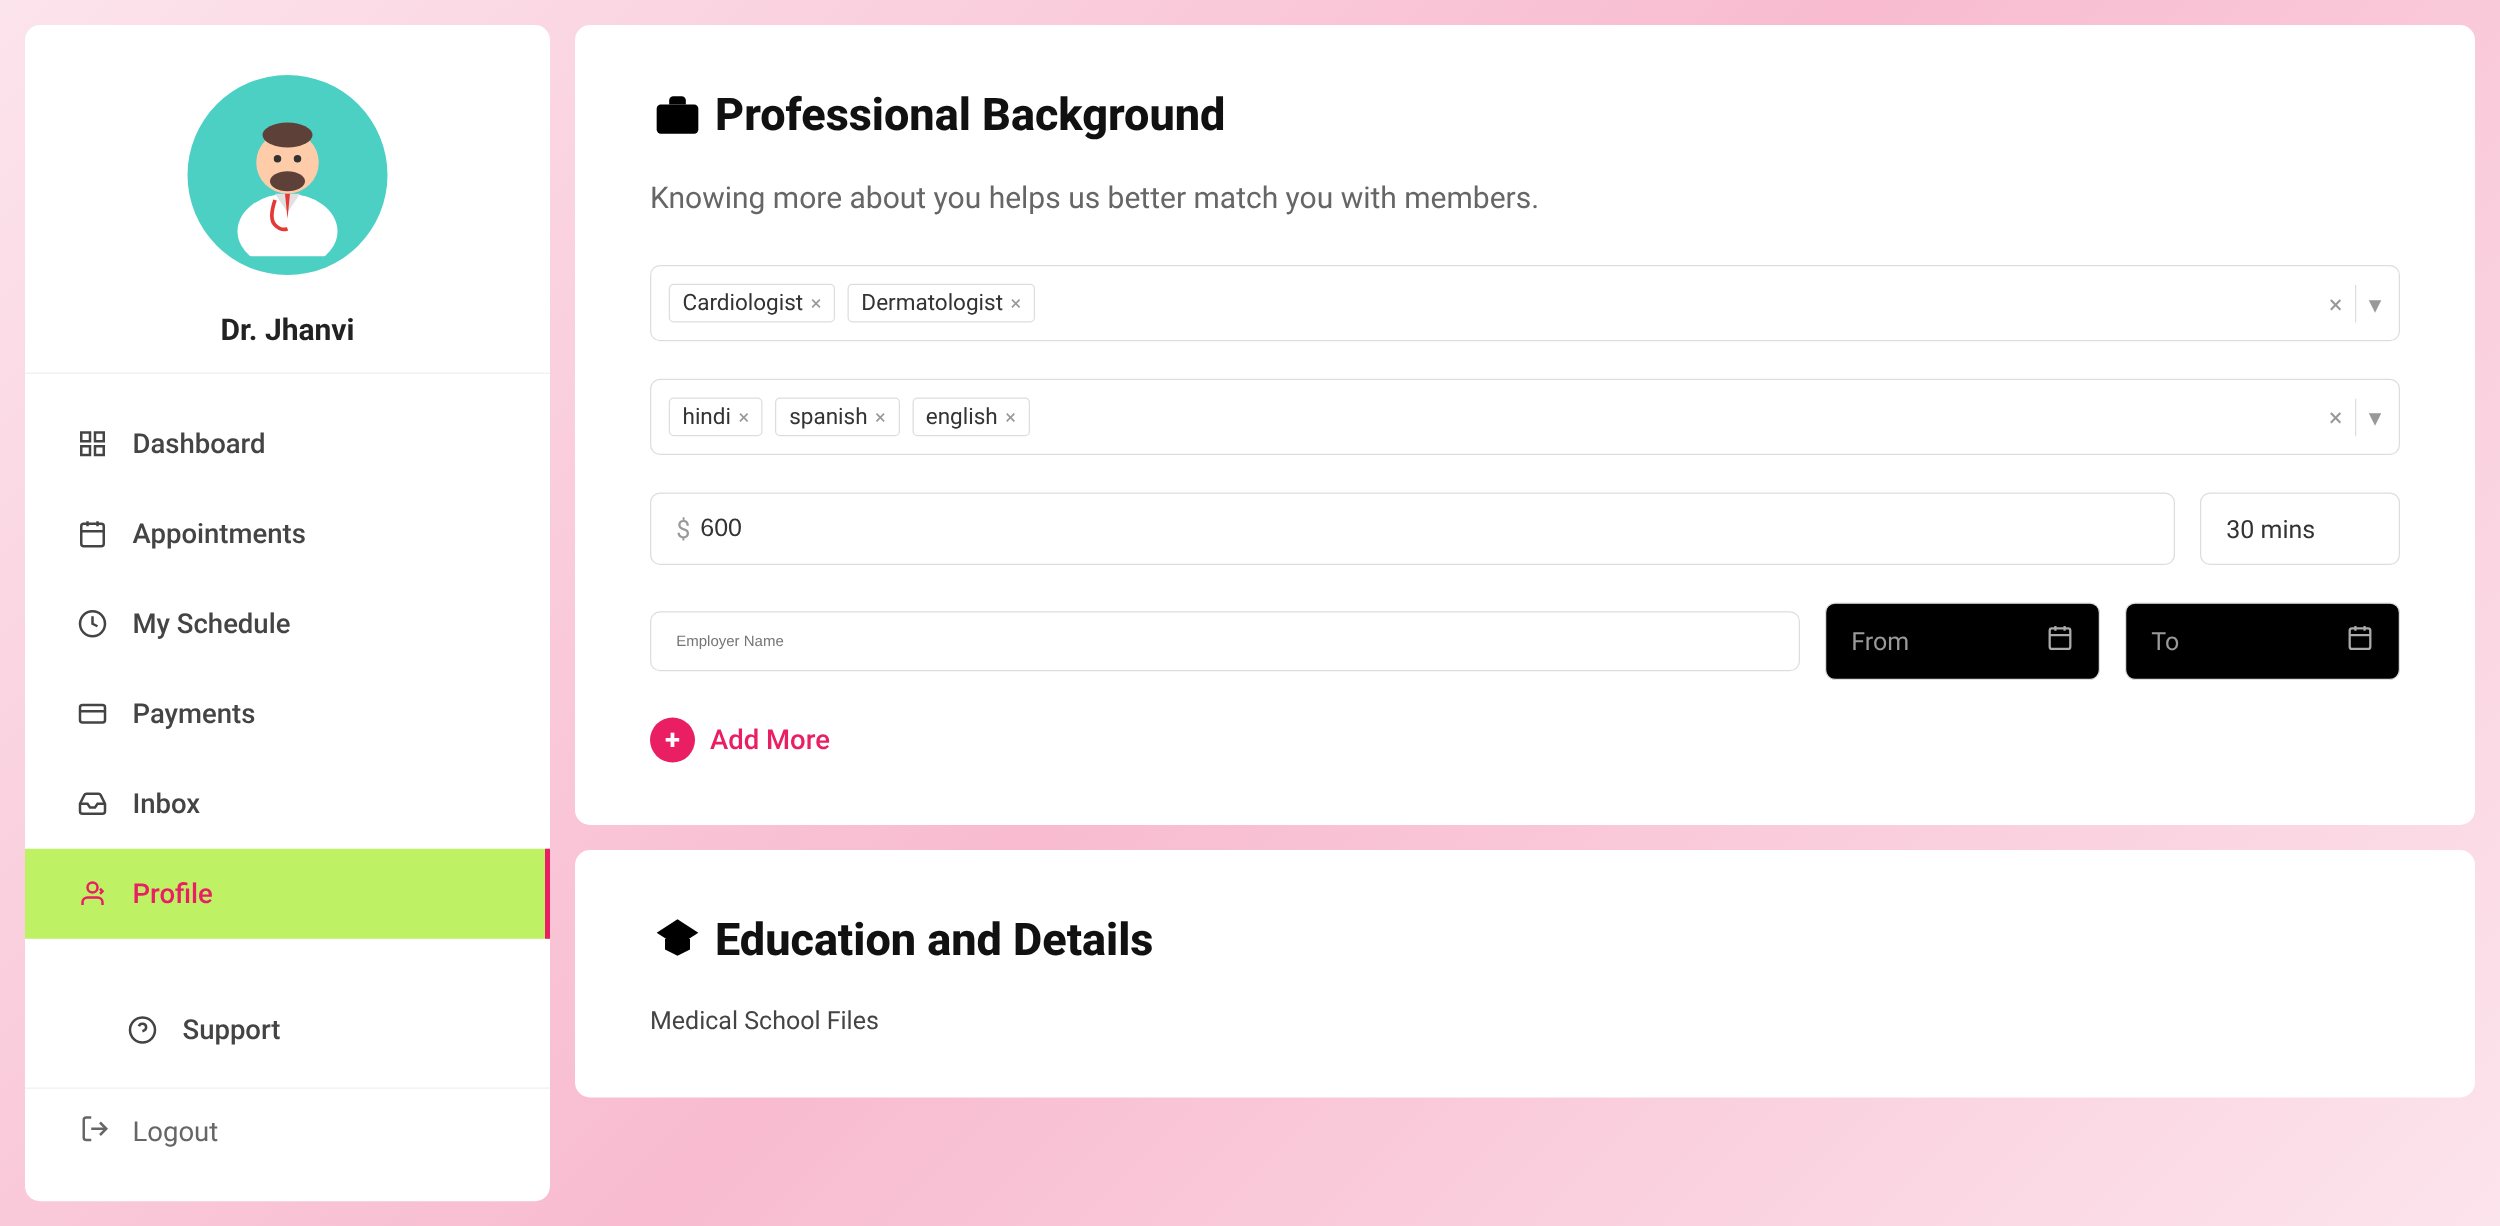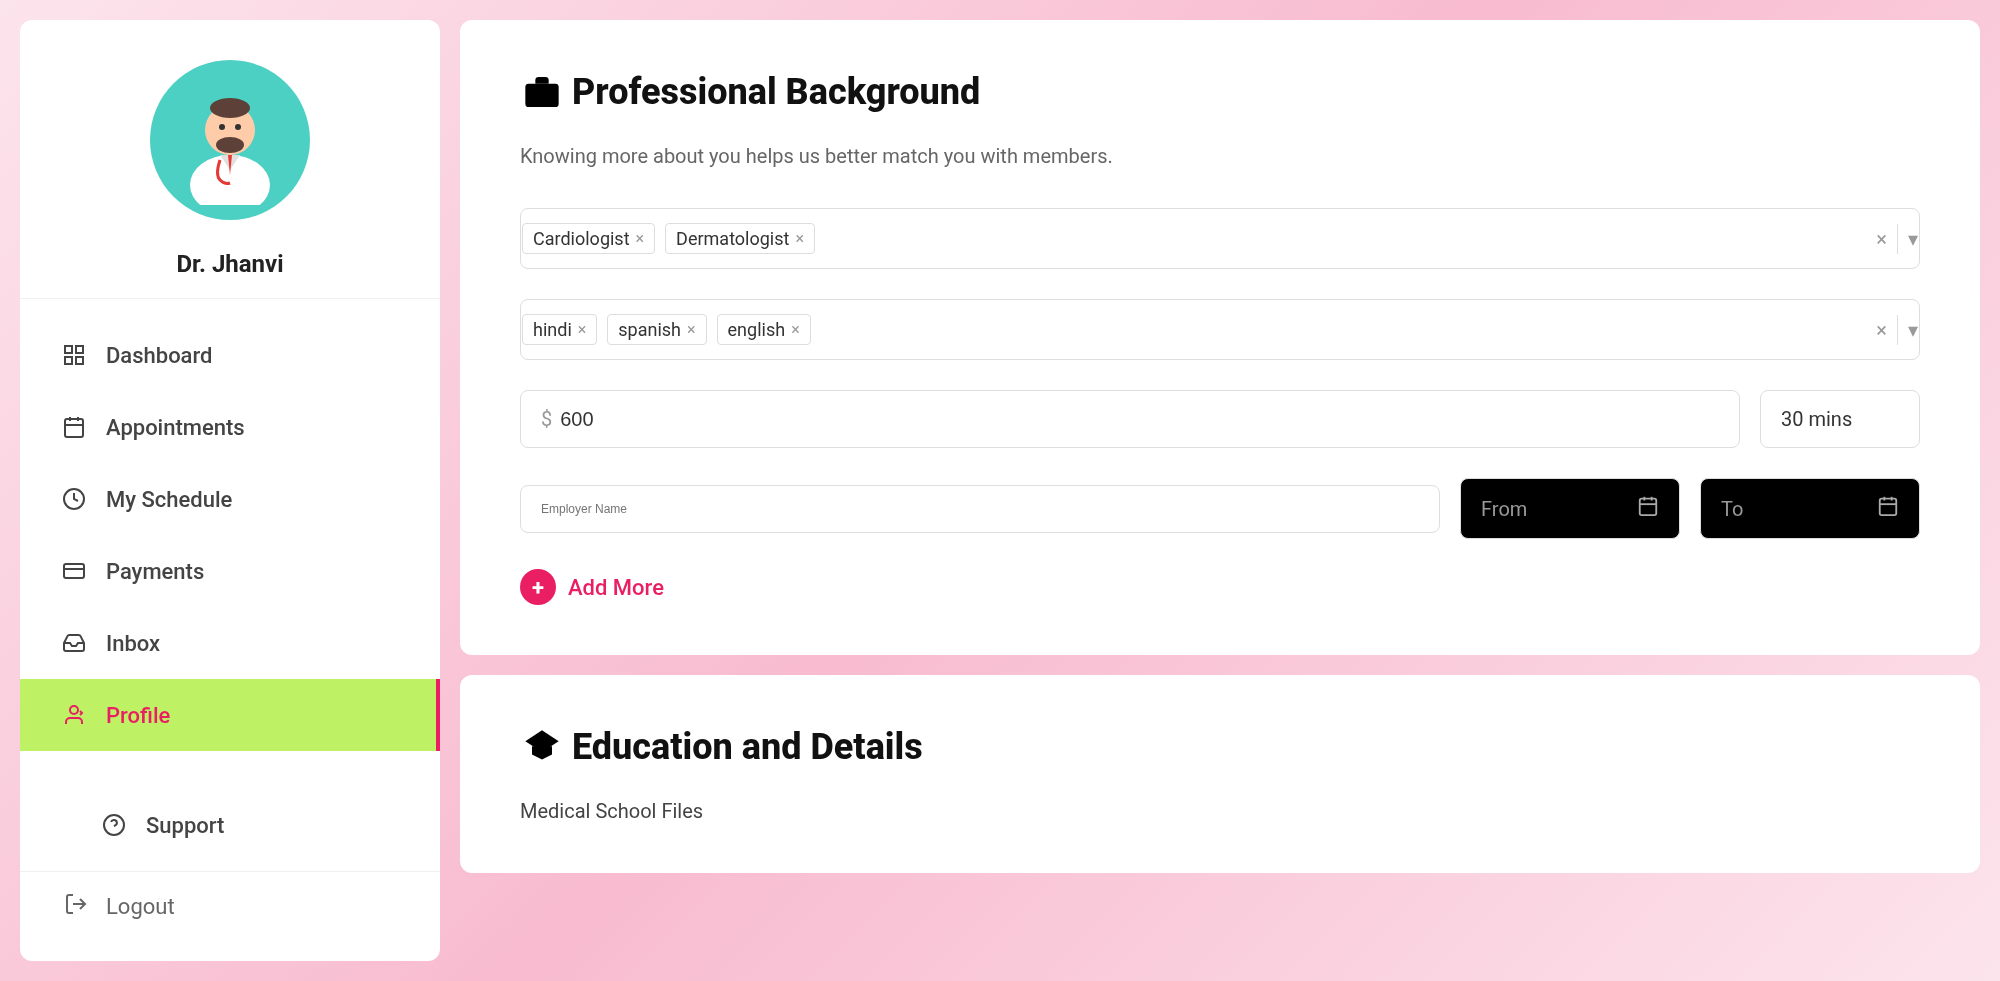--- a/index.html
+++ b/index.html
@@ -150,36 +150,36 @@
       justify-content: center;
     }
 
     .section-title {
       font-size: 36px;
       font-weight: 800;
       color: #111;
     }
 
     .section-subtitle {
-      font-size: 20px;
+      font-size: 24px;
       color: #666;
       margin-bottom: 40px;
     }
 
     
     .form-row {
       margin-bottom: 30px;
     }
 
     .multi-select-box {
       display: flex;
       align-items: center;
       border: 1px solid #ddd;
       border-radius: 8px;
-      padding: 14px 1px;
+      padding: 14px 14px;
       gap: 10px;
       background: #fff;
       min-height: 60px;
     }
 
     .tag {
       display: flex;
       align-items: center;
       gap: 6px;
       background: #fff;

